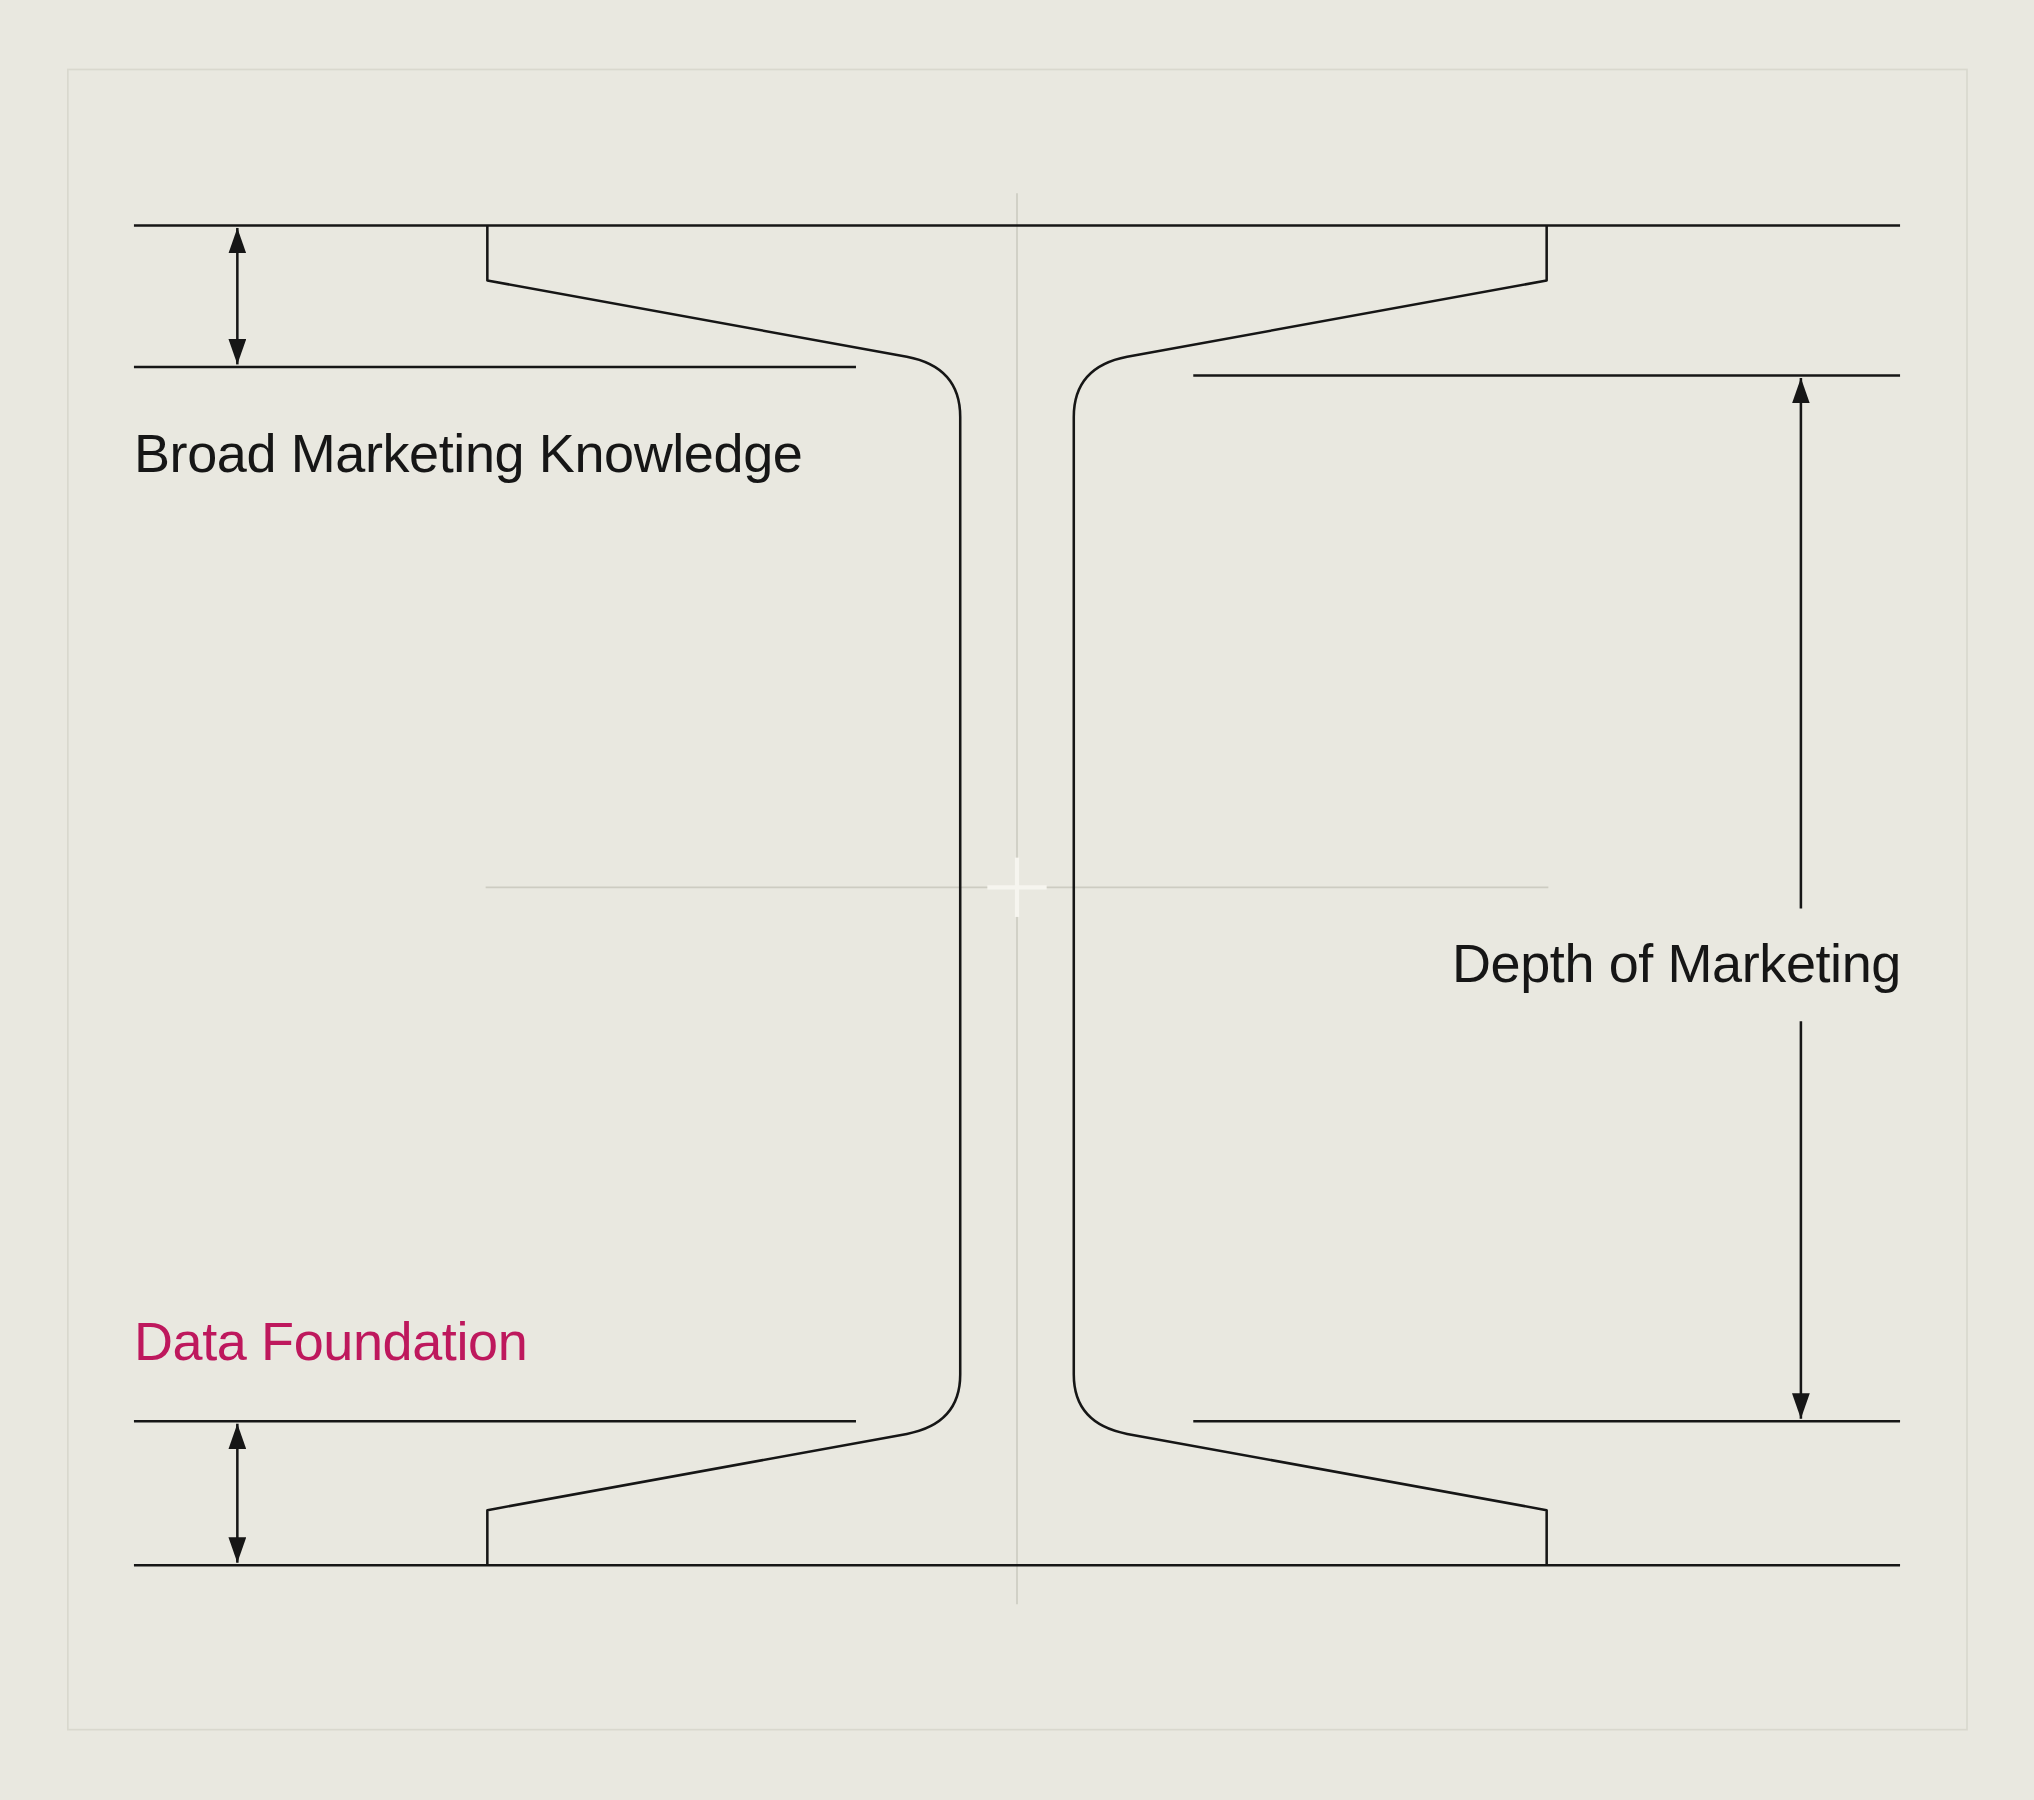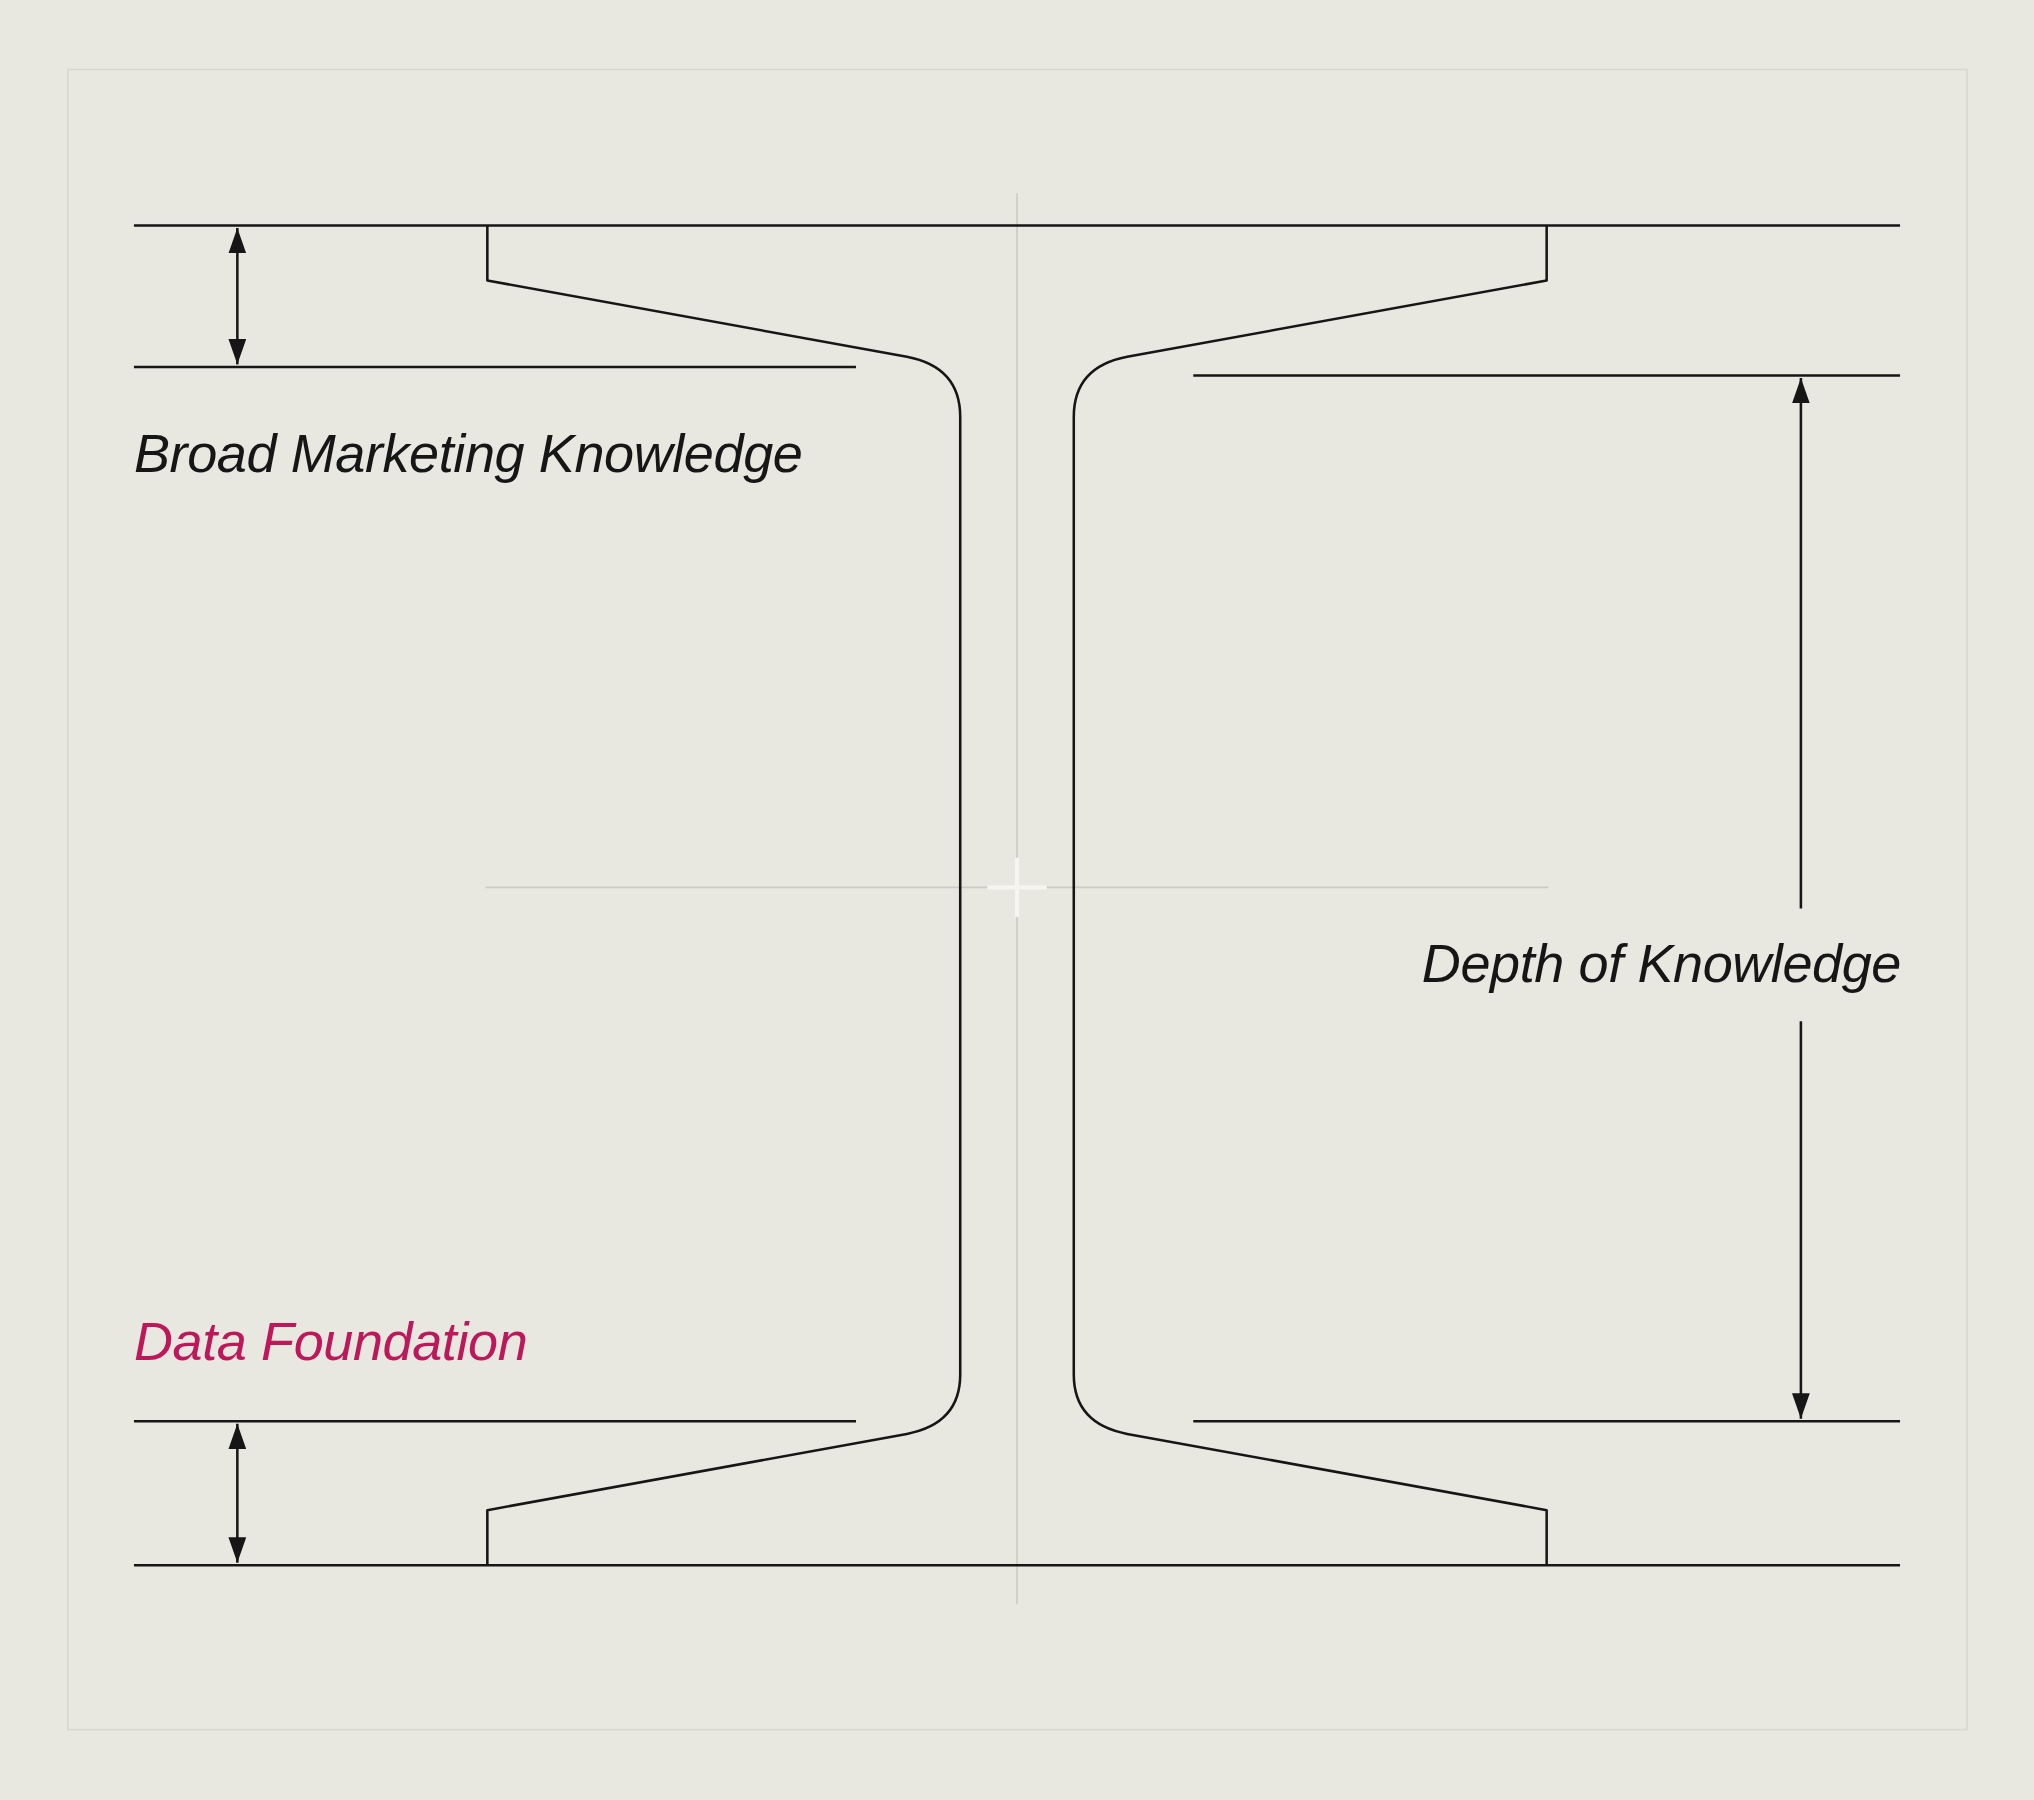--- a/index.html
+++ b/index.html
@@ -24,21 +24,20 @@
     left: 0;
   }
   .label {
     position: absolute;
     color: #161616;
     font-size: 54px;
     font-weight: 500;
     letter-spacing: -0.4px;
     line-height: 63px;
     white-space: nowrap;
-    font-style: italic;
   }
   #label-broad {
     left: 134px;
     top: 422px;
   }
   #label-depth {
     right: 133px;
     top: 932px;
   }
   #label-data {
@@ -86,18 +85,18 @@
 
       <line x1="280" y1="269" x2="280" y2="430" marker-start="url(#arrowhead)" marker-end="url(#arrowhead)"></line>
       <line x1="280" y1="1680" x2="280" y2="1844" marker-start="url(#arrowhead)" marker-end="url(#arrowhead)"></line>
       <line x1="2125" y1="446" x2="2125" y2="1072" marker-start="url(#arrowhead)"></line>
       <line x1="2125" y1="1205" x2="2125" y2="1674" marker-end="url(#arrowhead)"></line>
     </g>
   </svg>
 
   <div class="label" id="label-broad" style="color: rgb(22, 22, 22);">Broad Marketing Knowledge</div>
 
-  <div class="label" id="label-depth" style="color: rgb(22, 22, 22);">Depth of Knowledge</div>
+  <div class="label" id="label-depth" style="color: rgb(22, 22, 22);">Depth of Marketing</div>
 
   <div class="label" id="label-data" style="color: #be185d;">Data Foundation</div>
 
 </div>
 
 
 </body></html>

